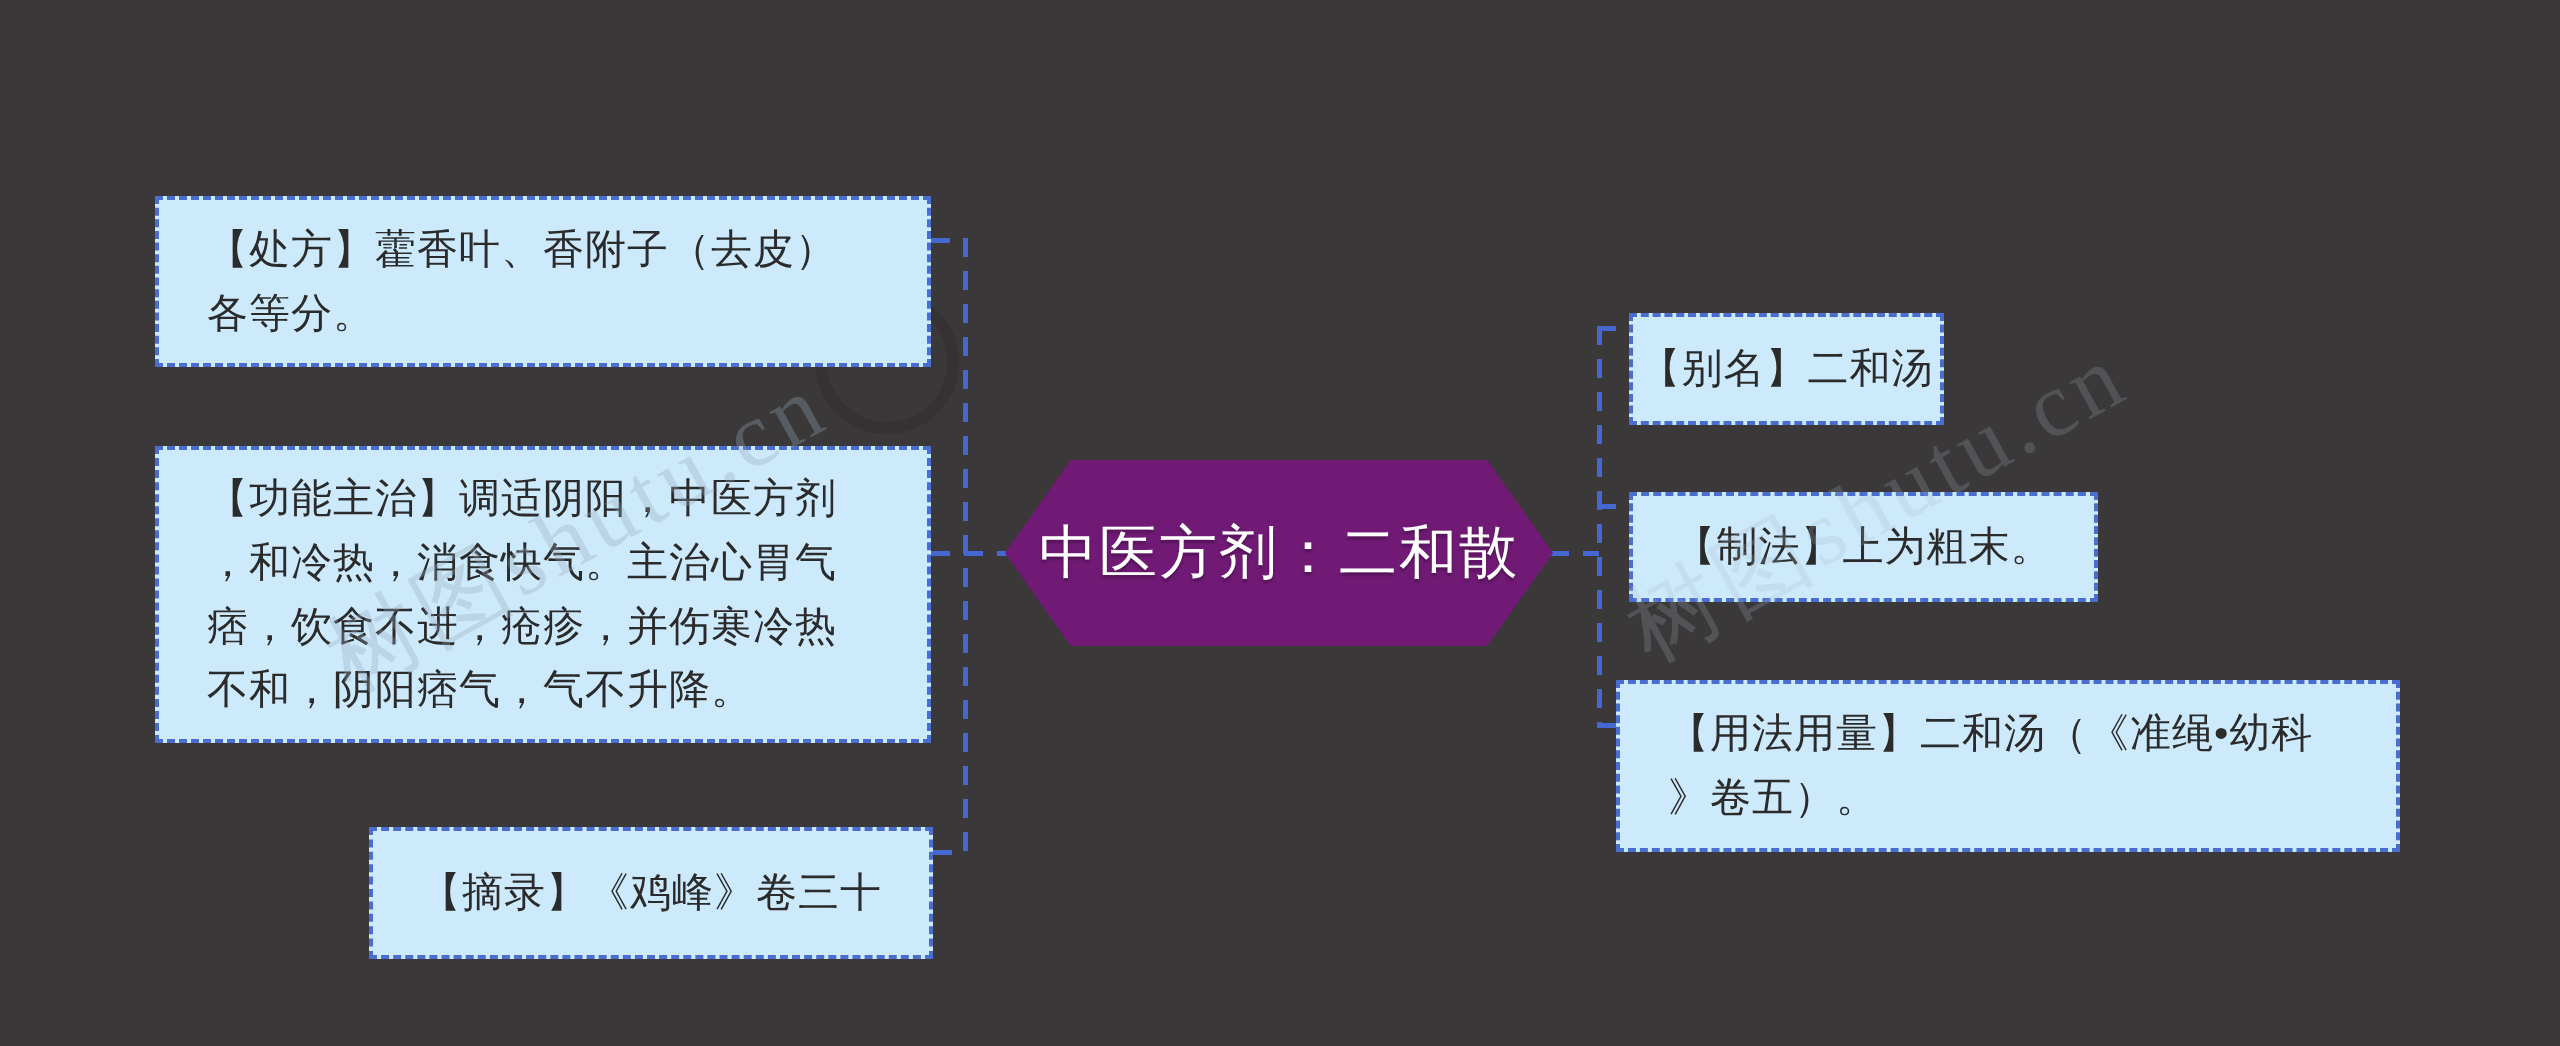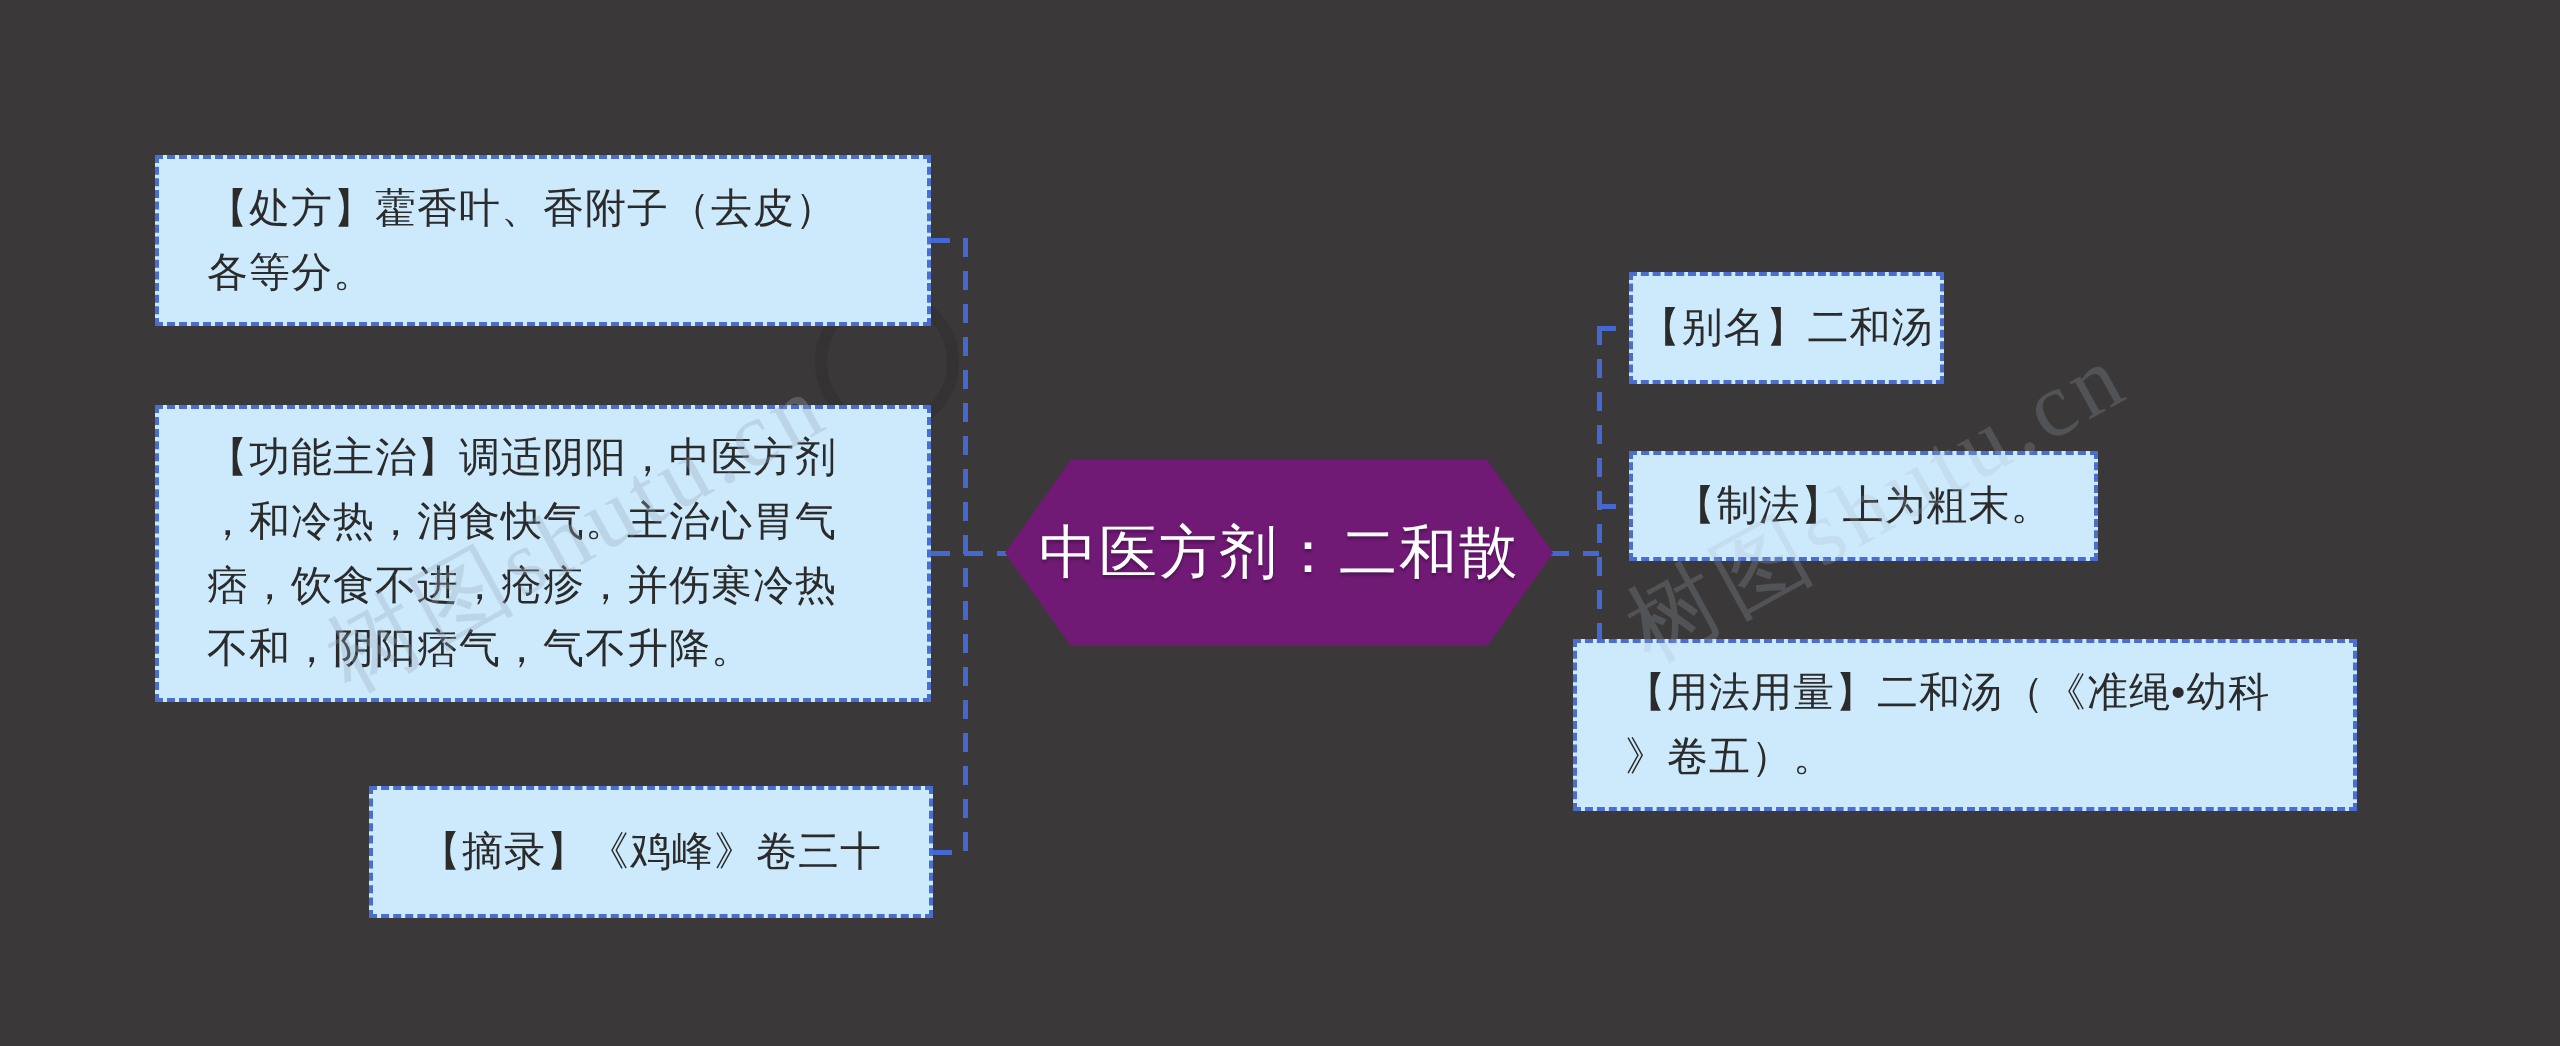--- a/index.html
+++ b/index.html
@@ -12,38 +12,39 @@
   }
   
   .leaf{
     position:absolute;
     box-sizing:border-box;
     background:#cdeafc;
     border:4px dashed #4a6ed0;
     display:flex;
     align-items:center;
     z-index:1;
+    margin-top:41px;
   }
   .leaf .txt{
     position:relative;z-index:3;
     white-space:pre-wrap;
     color:#2b2b2b;
     font-size:41px;
     line-height:1.56;
     letter-spacing:1px;
   }
   .leaf.center-text{justify-content:center;}
   .leaf.left-text .txt{padding:0 48px;text-align:left;}
 
   .l1{left:155px;top:155px;width:776px;height:171px;}
   .l2{left:155px;top:405px;width:776px;height:297px;}
   .l3{left:369px;top:786px;width:564px;height:132px;text-align:center;}
   .r1{left:1629px;top:272px;width:315px;height:112px;}
   .r2{left:1629px;top:451px;width:469px;height:110px;text-align:right;}
-  .r3{left:1573px;top:639px;width:784px;height:172px;}
+  .r3{left:1616px;top:639px;width:784px;height:172px;}
 
   
   .hex{
     position:absolute;
     left:1005px;top:460px;width:548px;height:186px;
     background:#701a75;
     clip-path:polygon(0 50%,12% 0,88% 0,100% 50%,88% 100%,12% 100%);
     display:flex;align-items:center;justify-content:center;
     z-index:2;
   }

